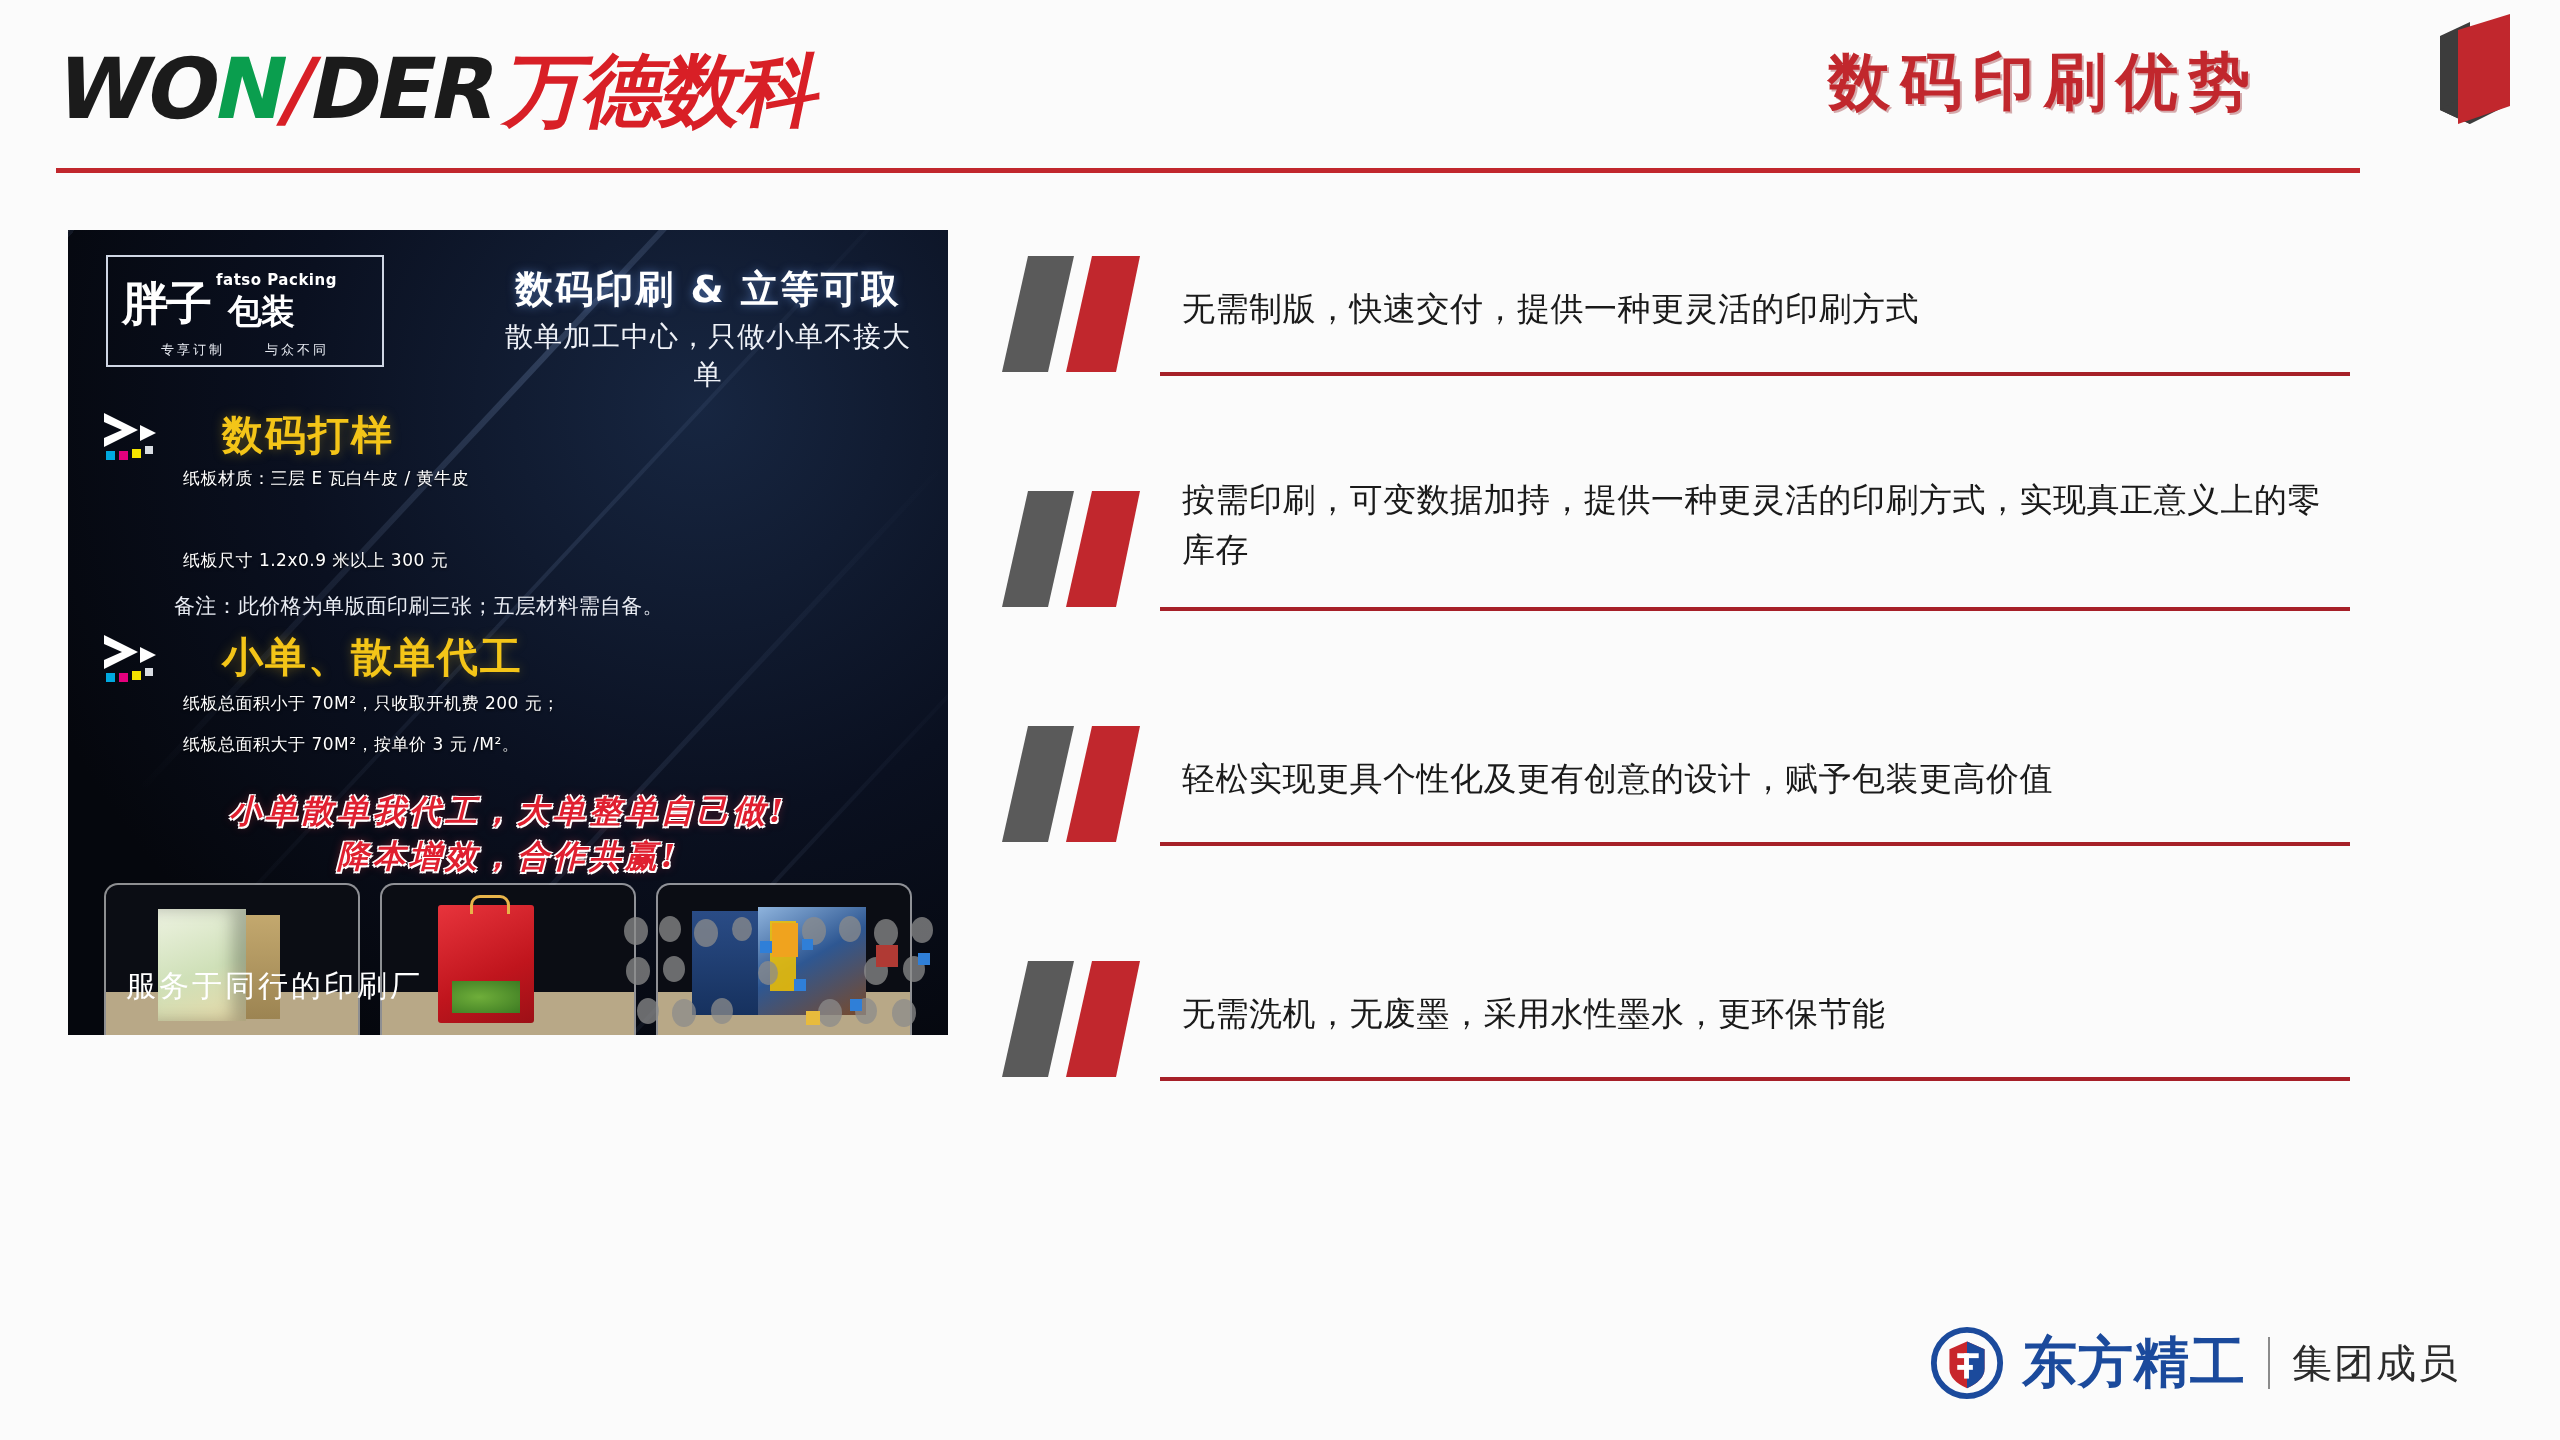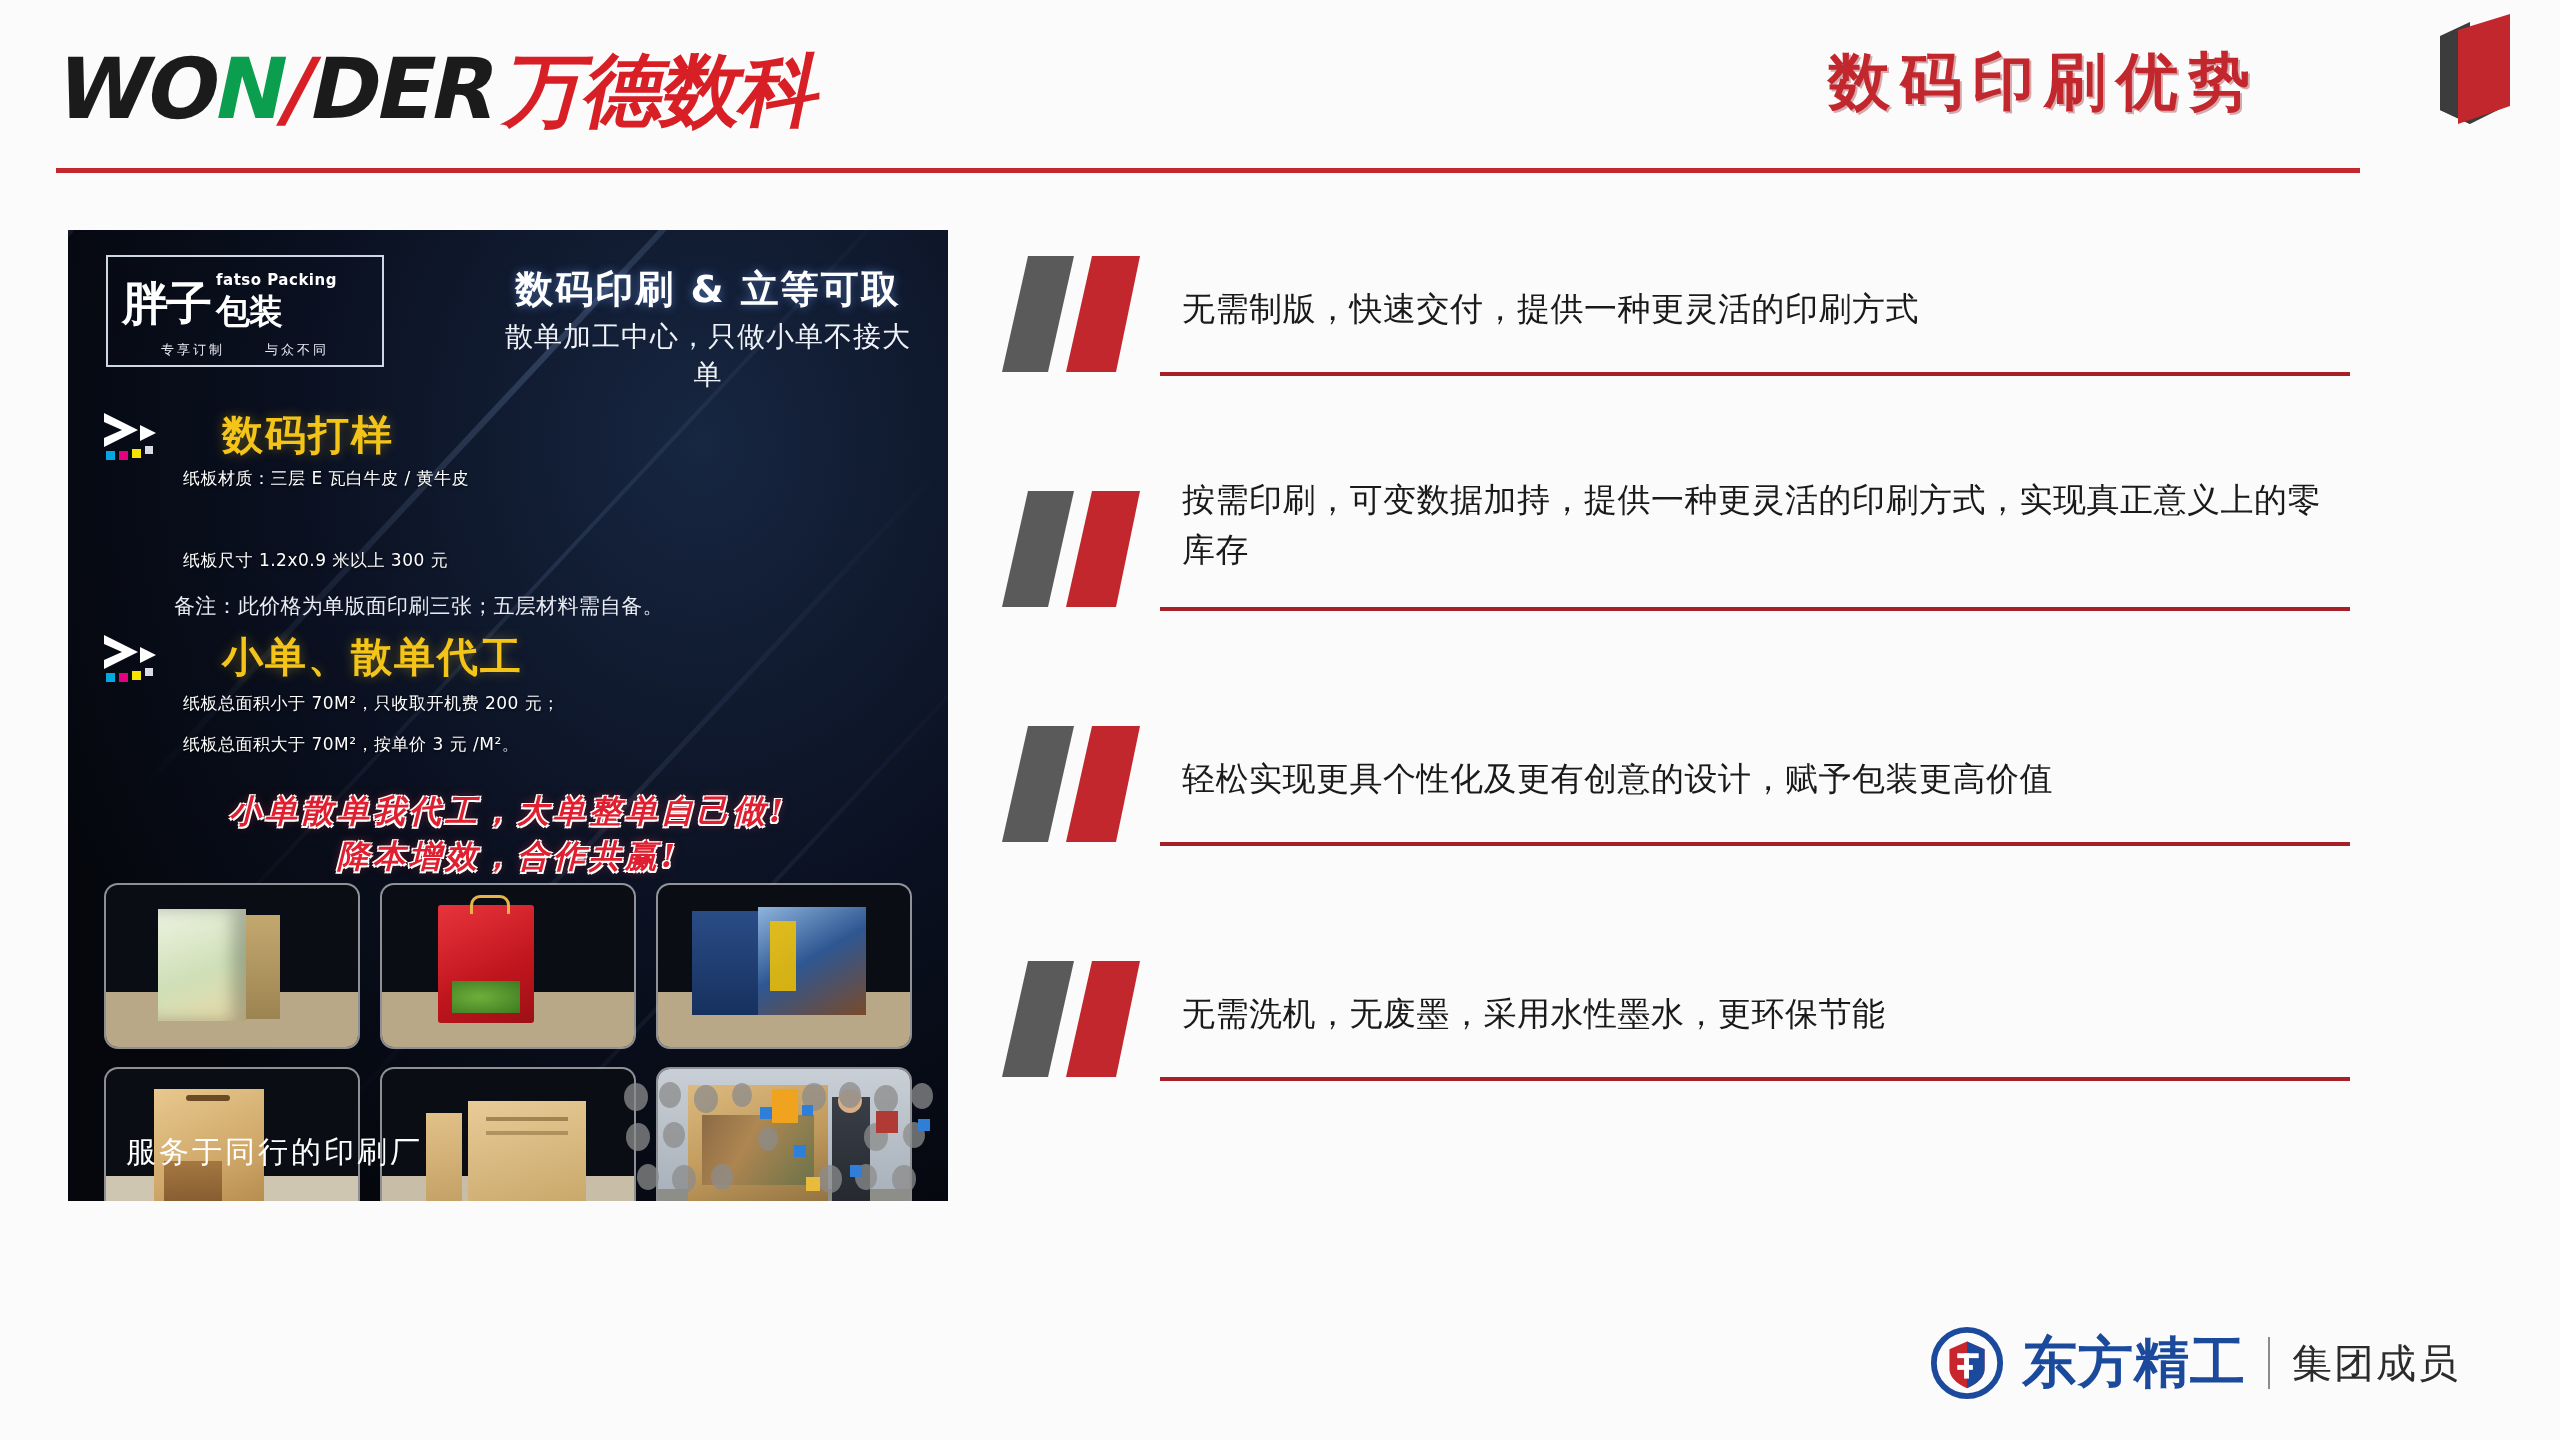--- a/index.html
+++ b/index.html
@@ -38,21 +38,21 @@
   }
   #corner-mark { position:absolute; right:42px; top:8px; width:120px; height:140px; }
   #header-rule {
     position:absolute; left:56px; top:168px;
     width:2304px; height:5px; background:#c1272d;
   }
 
   
   #poster {
     position:absolute; left:68px; top:230px;
-    width:880px; height:971px;
+    width:880px; height:805px;
     background:
       linear-gradient(133deg, rgba(255,255,255,.06) 0 2px, transparent 2px 60px),
       linear-gradient(133deg, rgba(120,150,210,.10) 0 5px, transparent 5px 120px),
       radial-gradient(ellipse at 72% 22%, #172641 0%, #0a1020 46%, #05070d 80%),
       #05060b;
     overflow:hidden;
   }
   .diag {
     position:absolute; background:linear-gradient(90deg,rgba(255,255,255,0),rgba(160,190,240,.20),rgba(255,255,255,0));
     transform:rotate(-47deg); pointer-events:none;
@@ -60,21 +60,21 @@
 
   
   #poster-brandbox {
     position:absolute; left:38px; top:25px; width:278px; height:112px;
     border:2px solid #cfd6e4; box-sizing:border-box;
   }
   #pb-main { position:absolute; left:14px; top:13px; display:flex; align-items:flex-end; }
   #pb-fat { font-size:46px; font-weight:bold; color:#fff; letter-spacing:-2px; }
   #pb-right { margin-left:6px; }
   #pb-en { font-size:15px; color:#fff; font-weight:bold; letter-spacing:.5px; }
-  #pb-pack { font-size:34px; font-weight:bold; color:#fff; letter-spacing:-1px; }
+  #pb-pack { font-size:34px; font-weight:bold; color:#fff; letter-spacing:-1px;margin-left:12px; }
   #pb-tags { position:absolute; bottom:6px; left:0; width:100%;
              display:flex; justify-content:center; gap:40px; }
   #pb-tags span { font-size:13px; color:#e7eaf1; letter-spacing:3px; }
   #poster-headline {
     position:absolute; left:430px; top:34px; width:420px; text-align:center;
     font-size:38px; font-weight:bold; color:#fff; letter-spacing:2px;
     text-shadow:0 0 10px rgba(120,170,255,.5);
   }
   #poster-subheadline {
     position:absolute; left:430px; top:88px; width:420px; text-align:center;

